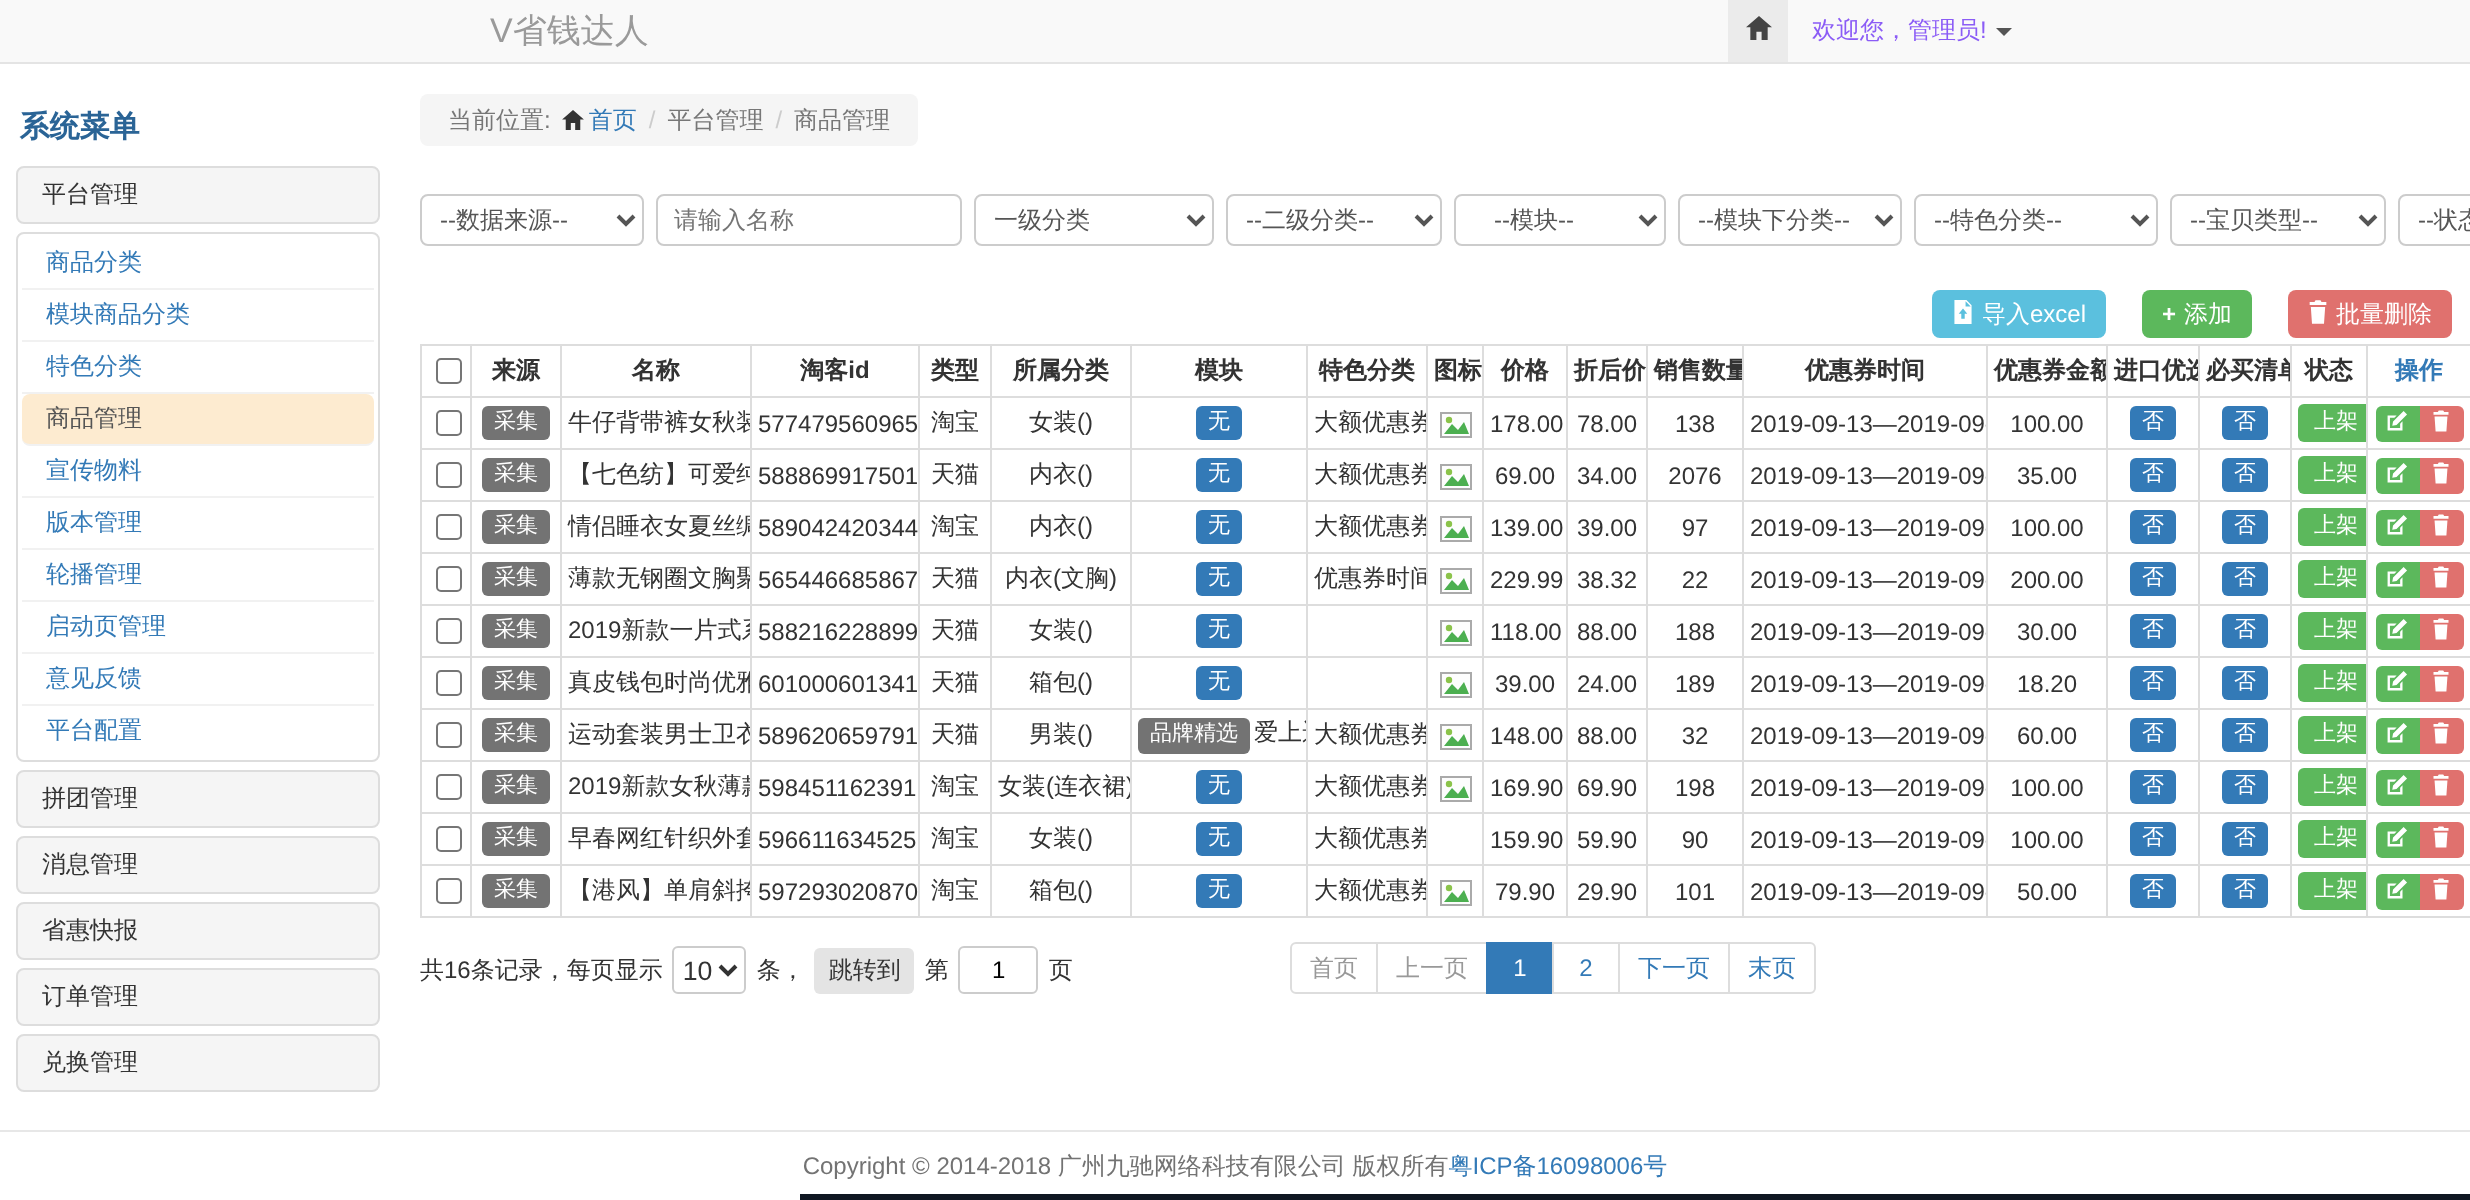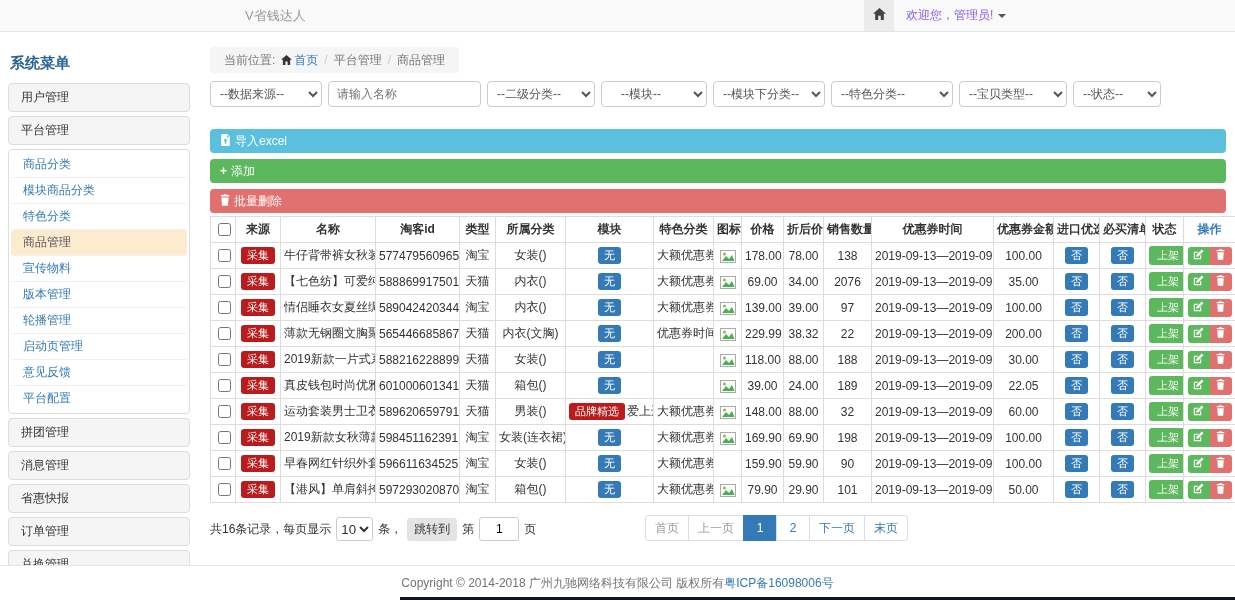--- a/index.html
+++ b/index.html
@@ -4,56 +4,56 @@
 <style>
   html,body{margin:0;padding:0;}
   body{
     width:1235px;height:600px;position:relative;overflow:hidden;
     background:#fff;color:#333;
     font-family:"Liberation Sans","DejaVu Sans",sans-serif;font-size:12px;
   }
   .clickable{cursor:pointer;}
   
   .topbar{position:absolute;top:0;left:0;right:0;height:31px;background:#f9f9f9;border-bottom:1px solid #e4e4e4;}
-  .topbar-title{position:absolute;left:245px;top:0;line-height:31px;font-size:13px;color:#9a9a9a;}
+  .topbar-title{position:absolute;left:245px;top:0;line-height:31px;font-size:17px;color:#9a9a9a;}
   .home-box{position:absolute;left:864px;top:0;width:30px;height:31px;background:#ebebeb;display:flex;align-items:center;justify-content:center;}
   .welcome{position:absolute;left:906px;top:0;line-height:31px;color:#8b5cf6;}
   .caret{display:inline-block;margin-left:5px;border-left:4px solid transparent;border-right:4px solid transparent;border-top:4px solid #555;vertical-align:middle;}
   
   .sidebar{position:absolute;left:8px;top:40px;width:182px;height:525px;overflow:hidden;}
   .sidebar-title{font-size:15px;font-weight:bold;color:#2a6496;margin:14px 2px 10px 2px;}
   .menu-header{background:#f5f5f5;border:1px solid #ddd;border-radius:4px;padding:0 12px;height:27px;line-height:27px;color:#333;margin-bottom:4px;}
   .submenu{background:#fff;border:1px solid #ddd;border-radius:4px;margin-bottom:4px;padding:2px;}
   .submenu-item{height:25px;line-height:25px;padding:0 12px;color:#337ab7;border-bottom:1px solid #f1f1f1;}
   .submenu-item:last-child{border-bottom:none;}
   .submenu-item.active{background:#fdebd0;border-radius:4px;color:#555;}
   
   .main{position:absolute;left:210px;top:40px;width:1016px;}
   .breadcrumb{display:inline-block;background:#f5f5f5;border-radius:4px;height:26px;line-height:26px;padding:0 14px;color:#777;margin-top:7px;}
   .breadcrumb .bc-link{color:#337ab7;}
   .breadcrumb .sep{margin:0 6px;color:#ccc;}
   .breadcrumb svg{vertical-align:-1px;margin:0 2px 0 6px;}
   
-  .filters{margin-top:8px;display:flex;gap:6px;align-items:center;}
+  .filters{margin-top:24px;display:flex;gap:6px;align-items:center;}
   .filter-select,.filter-input{height:26px;border:1px solid #ccc;border-radius:4px;font-size:12px;color:#555;background:#fff;padding:0 5px;box-sizing:border-box;}
   .filter-input{width:153px;padding:0 8px;}
   .btn{height:26px;border:none;border-radius:4px;color:#fff;font-size:12px;padding:0 10px;display:inline-flex;align-items:center;gap:4px;}
   .btn-info{background:#5bc0de;}
   .btn-success{background:#5cb85c;}
   .btn-danger{background:#e0716e;}
   
-  .toolbar{margin-top:22px;display:flex;justify-content:flex-end;gap:6px;flex-direction:column;}
+  .toolbar{margin-top:22px;display:flex;justify-content:flex-end;gap:18px;}
   .toolbar .btn{height:24px;}
   
   table{margin-top:3px;width:100%;border-collapse:collapse;table-layout:fixed;}
   th,td{border:1px solid #ddd;text-align:center;padding:0 3px;height:25px;font-size:12px;overflow:hidden;white-space:nowrap;color:#333;}
   th{font-weight:bold;background:#fff;}
   th.ops-col{color:#337ab7;}
   .badge{display:inline-block;padding:2px 6px;border-radius:3px;color:#fff;font-size:11px;line-height:1.2;}
-  .badge-orange{background:#b91c1c;}
+  .badge-orange{background:#737373;}
   .badge-blue{background:#337ab7;}
   .badge-green{background:#5cb85c;padding:3px 8px;}
   .module-text{margin-left:2px;}
   .op-btn{display:inline-flex;align-items:center;justify-content:center;width:22px;height:18px;border:none;padding:0;}
   .op-edit{background:#5cb85c;border-radius:3px 0 0 3px;}
   .op-del{background:#e0716e;border-radius:0 3px 3px 0;}
   
   .pager-row{position:relative;margin-top:12px;height:28px;}
   .stats{position:absolute;left:0;top:2px;display:flex;align-items:center;gap:5px;color:#333;}
   .per-page{height:24px;border:1px solid #ccc;border-radius:3px;background:#fff;color:#333;}
@@ -84,21 +84,20 @@
     </span>
   </div>
   <div class="welcome clickable">
     <span>欢迎您，管理员!</span><span class="caret"></span>
   </div>
 </div>
 
 <aside class="sidebar">
   <div class="sidebar-title">系统菜单</div>
   <div id="sidebar-sections">
-      <div class="menu-header clickable">用户管理</div>
       <div class="menu-header clickable">平台管理</div>
       <div class="submenu">
         <div class="submenu-item clickable">商品分类</div>
         <div class="submenu-item clickable">模块商品分类</div>
         <div class="submenu-item clickable">特色分类</div>
         <div class="submenu-item clickable active">商品管理</div>
         <div class="submenu-item clickable">宣传物料</div>
         <div class="submenu-item clickable">版本管理</div>
         <div class="submenu-item clickable">轮播管理</div>
         <div class="submenu-item clickable">启动页管理</div>
@@ -117,20 +116,21 @@
   <div class="breadcrumb">
     <span>当前位置:</span><span><svg width="11" height="10" viewBox="0 0 12 11" fill="#333">
           <path d="M6 0l6 5.2H10V11H7.2V7.2H4.8V11H2V5.2H0z"></path>
         </svg></span><span class="bc-link clickable">首页</span><span class="sep">/</span><span>平台管理</span><span class="sep">/</span><span>商品管理</span>
   </div>
 
   <div class="filters">
     <span id="filter-slot-first"><select class="filter-select clickable" style="width: 112px;"><option>--数据来源--</option></select></span>
     <input class="filter-input" placeholder="请输入名称" style="">
     <span id="filter-slot-rest" style="display:flex;gap:6px;">
+        <select class="filter-select clickable" style="width: 120px;"><option>一级分类</option></select>
         <select class="filter-select clickable" style="width: 108px;"><option>--二级分类--</option></select>
         <select class="filter-select clickable" style="width: 106px; padding-left: 15px;"><option>--模块--</option></select>
         <select class="filter-select clickable" style="width: 112px;"><option>--模块下分类--</option></select>
         <select class="filter-select clickable" style="width: 122px;"><option>--特色分类--</option></select>
         <select class="filter-select clickable" style="width: 108px;"><option>--宝贝类型--</option></select>
         <select class="filter-select clickable" style="width: 88px;"><option>--状态--</option></select>
       </span>
 
   </div>
 
@@ -369,21 +369,21 @@
           <td></td>
           <td><span class="img-ph"><svg width="16" height="13" viewBox="0 0 16 13">
                 <rect x="0.5" y="0.5" width="15" height="12" fill="#fdfdfd" stroke="#aaa"></rect>
                 <circle cx="4.5" cy="4" r="1.6" fill="#8bc34a"></circle>
                 <path d="M2 11 L6 6 L9 9 L12 5 L14.5 11 Z" fill="#4caf50"></path>
               </svg></span></td>
           <td>39.00</td>
           <td>24.00</td>
           <td>189</td>
           <td>2019-09-13—2019-09-20</td>
-          <td>22.05</td>
+          <td>18.20</td>
           <td><span class="badge badge-blue">否</span></td>
           <td><span class="badge badge-blue">否</span></td>
           <td><span class="badge badge-green">上架</span></td>
           <td><button class="op-btn op-edit clickable">
               <span><svg width="11" height="11" viewBox="0 0 14 14" fill="#fff">
                   <path d="M11.2.6l2.2 2.2-6.7 6.7-2.7.5.5-2.7zM1 3.5h5.8L5.3 5H2.5v6.5H9V8.7l1.5-1.5v5.8H1z"></path>
                 </svg></span>
             </button><button class="op-btn op-del clickable">
               <span><svg width="9" height="11" viewBox="0 0 12 14" fill="#fff">
                   <path d="M4.5 0h3l.6 1H11v1.8H1V1h2.9zM1.7 4h8.6L9.6 14H2.4z"></path>

